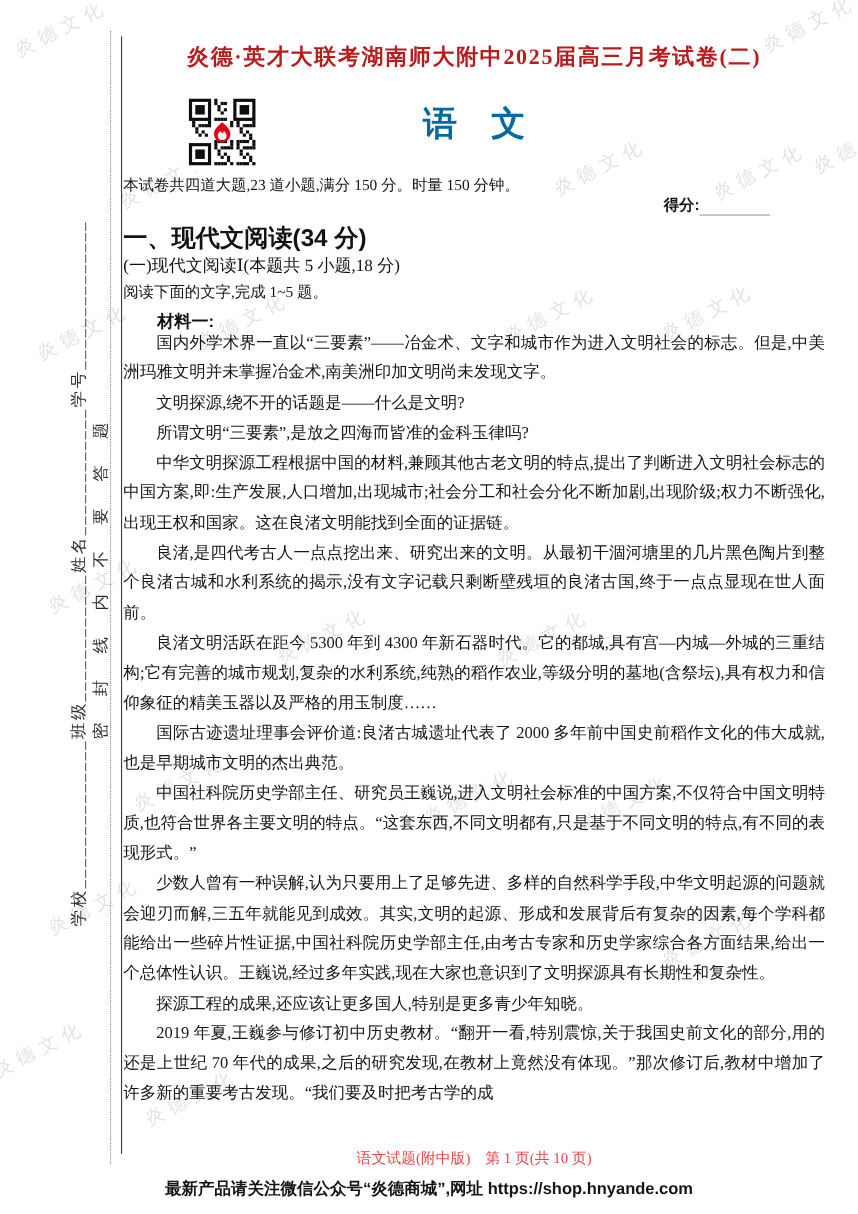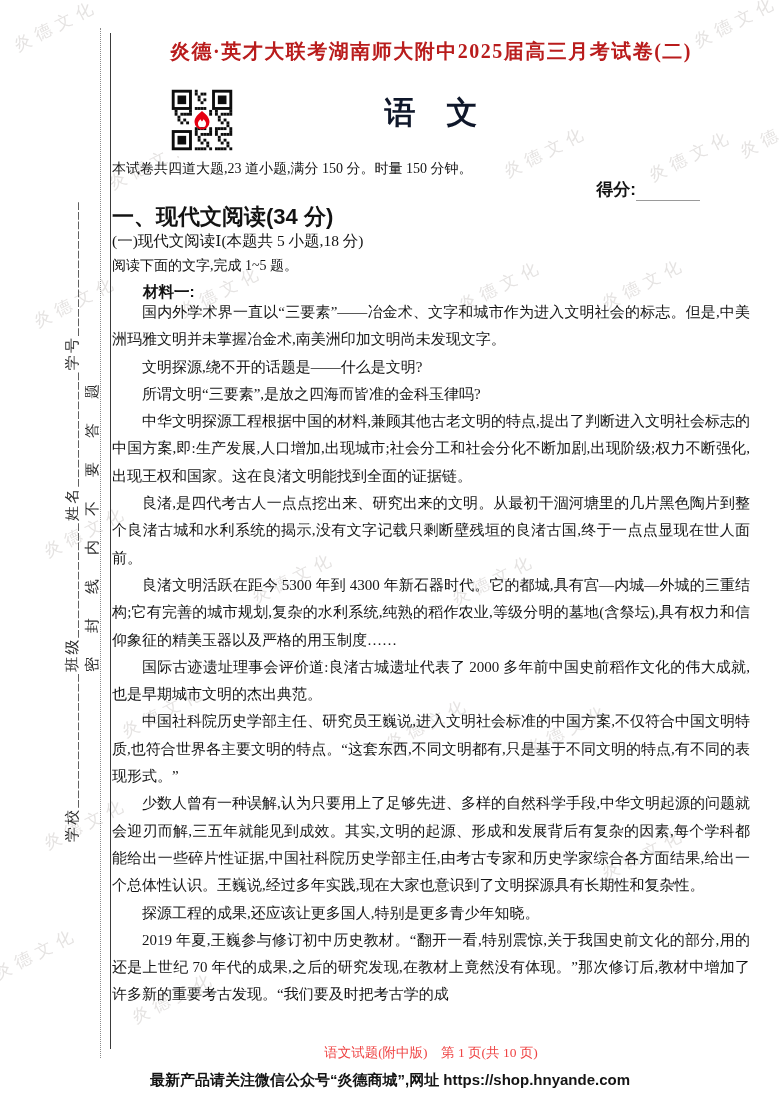--- a/index.html
+++ b/index.html
@@ -26,24 +26,24 @@
                   font-family:"Liberation Sans","DejaVu Sans",sans-serif; }
   
   .content { position:absolute; left:112px; top:30px; width:638px; height:1014px; overflow:hidden; }
   .paper-title {
     position:absolute; top:8px; left:0; width:100%; text-align:center;
     font-size:20px; font-weight:bold; letter-spacing:1.5px; color:#b91c1c;
   }
   .qr { position:absolute; left:54px; top:54px; width:72px; height:72px; }
   .subject-title {
     position:absolute; top:62px; left:0; width:100%; text-align:center;
-    font-size:31px; font-weight:bold; color:#0f172a;
+    font-size:31px; font-weight:bold; color:#0369a1;
   }
   .exam-info { position:absolute; top:130px; left:0; width:100%; text-align:left; font-size:14px; }
-  .score-line { position:absolute; top:148px; right:50px; font-size:17px; font-weight:bold;
+  .score-line { position:absolute; top:148px; right:50px; font-size:14px; font-weight:bold;
                 font-family:"Liberation Sans","DejaVu Sans",sans-serif; }
   .score-blank { display:inline-block; width:64px; height:14px; border-bottom:1px solid #9a9a9a; vertical-align:bottom; }
   .sec-heading { position:absolute; top:172px; left:0; font-size:22px; font-weight:bold;
                  font-family:"Liberation Sans","DejaVu Sans",sans-serif; }
   .sec-subheading { position:absolute; top:201px; left:0; font-size:15.5px; }
   .instruction { position:absolute; top:227px; left:0; font-size:14px; }
   .material-label { position:absolute; top:252px; left:31px; font-size:15.5px; font-weight:bold;
                     font-family:"Liberation Sans","DejaVu Sans",sans-serif; }
   .paras { position:absolute; top:269px; left:0; width:100%; }
   .paras p {

